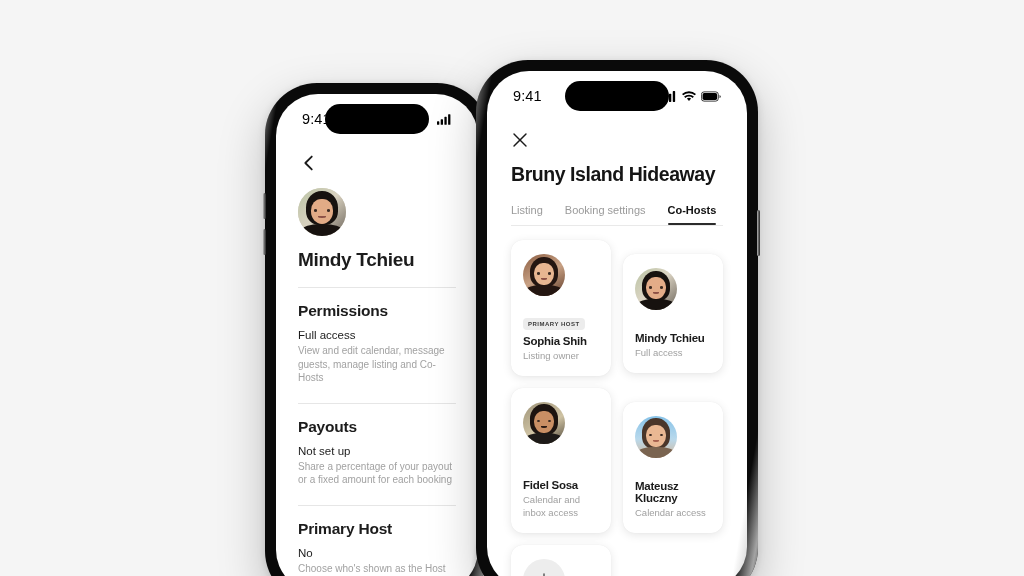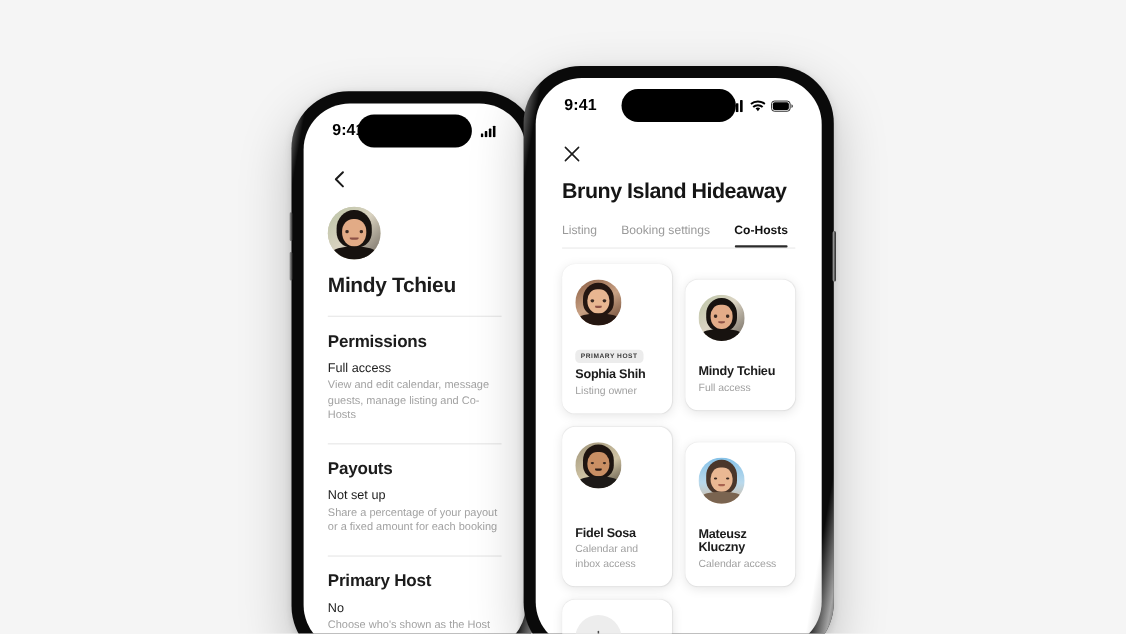--- a/index.html
+++ b/index.html
@@ -18,21 +18,21 @@
     position: absolute; inset: 0; border-radius: 52px; pointer-events: none;
     background: linear-gradient(100deg, rgba(255,255,255,.55) 0%, rgba(255,255,255,0) 5%,
                 rgba(255,255,255,0) 92%, rgba(190,190,190,.85) 97%, rgba(120,120,120,.6) 100%);
   }
   .screen { position: absolute; inset: 11px; border-radius: 42px; background: #ffffff; overflow: hidden; }
   .island { position: absolute; top: 10px; left: 50%; transform: translateX(-50%);
             width: 104px; height: 30px; border-radius: 18px; background: #000; z-index: 6; }
   .statusbar { position: absolute; top: 0; left: 0; right: 0; height: 50px;
                display: flex; align-items: center; justify-content: space-between;
                padding: 0 26px; z-index: 5; }
-  .st-time { font-size: 14.5px; font-weight: bold; color: #000; letter-spacing: .1px; }
+  .st-time { font-size: 14.5px; font-weight: normal; color: #000; letter-spacing: .1px; }
   .st-icons { display: flex; align-items: center; gap: 5px; }
   .sidebtn { position: absolute; background: linear-gradient(90deg,#b9b9b9,#6d6d6d 45%,#2a2a2a); border-radius: 2px; }
 
   
   #phone-left { left: 265px; top: 83px; width: 224px; height: 520px; }
   #phone-left .screen { background: #fff; }
   .lp-body { position: absolute; top: 50px; left: 0; right: 0; bottom: 0; padding: 0 22px; }
   .backchev { width: 22px; height: 22px; margin-top: 8px; display: block; }
   .lp-avatar { width: 48px; height: 48px; border-radius: 50%; margin-top: 14px; overflow: hidden;
                background: #cfcab8; position: relative; }

